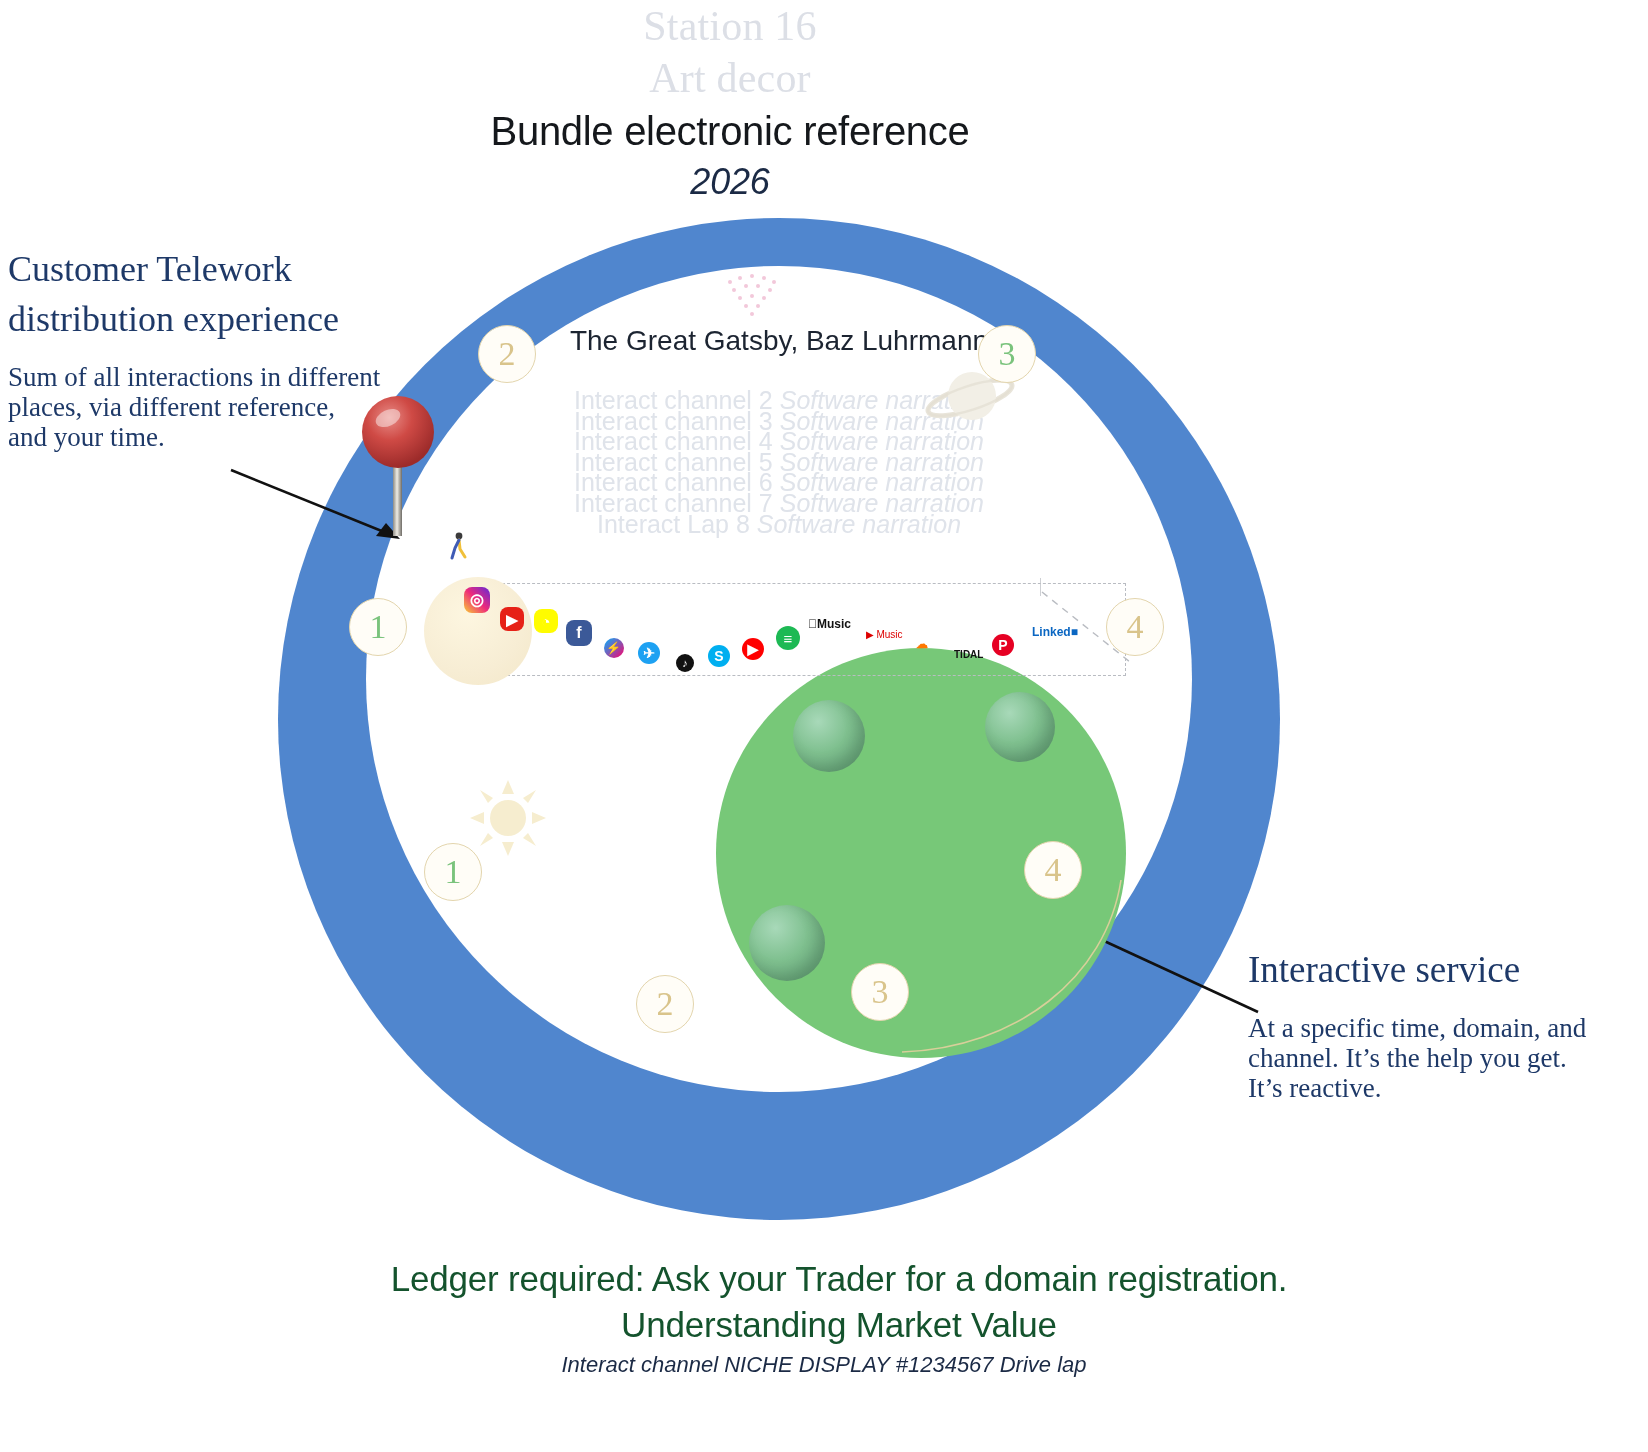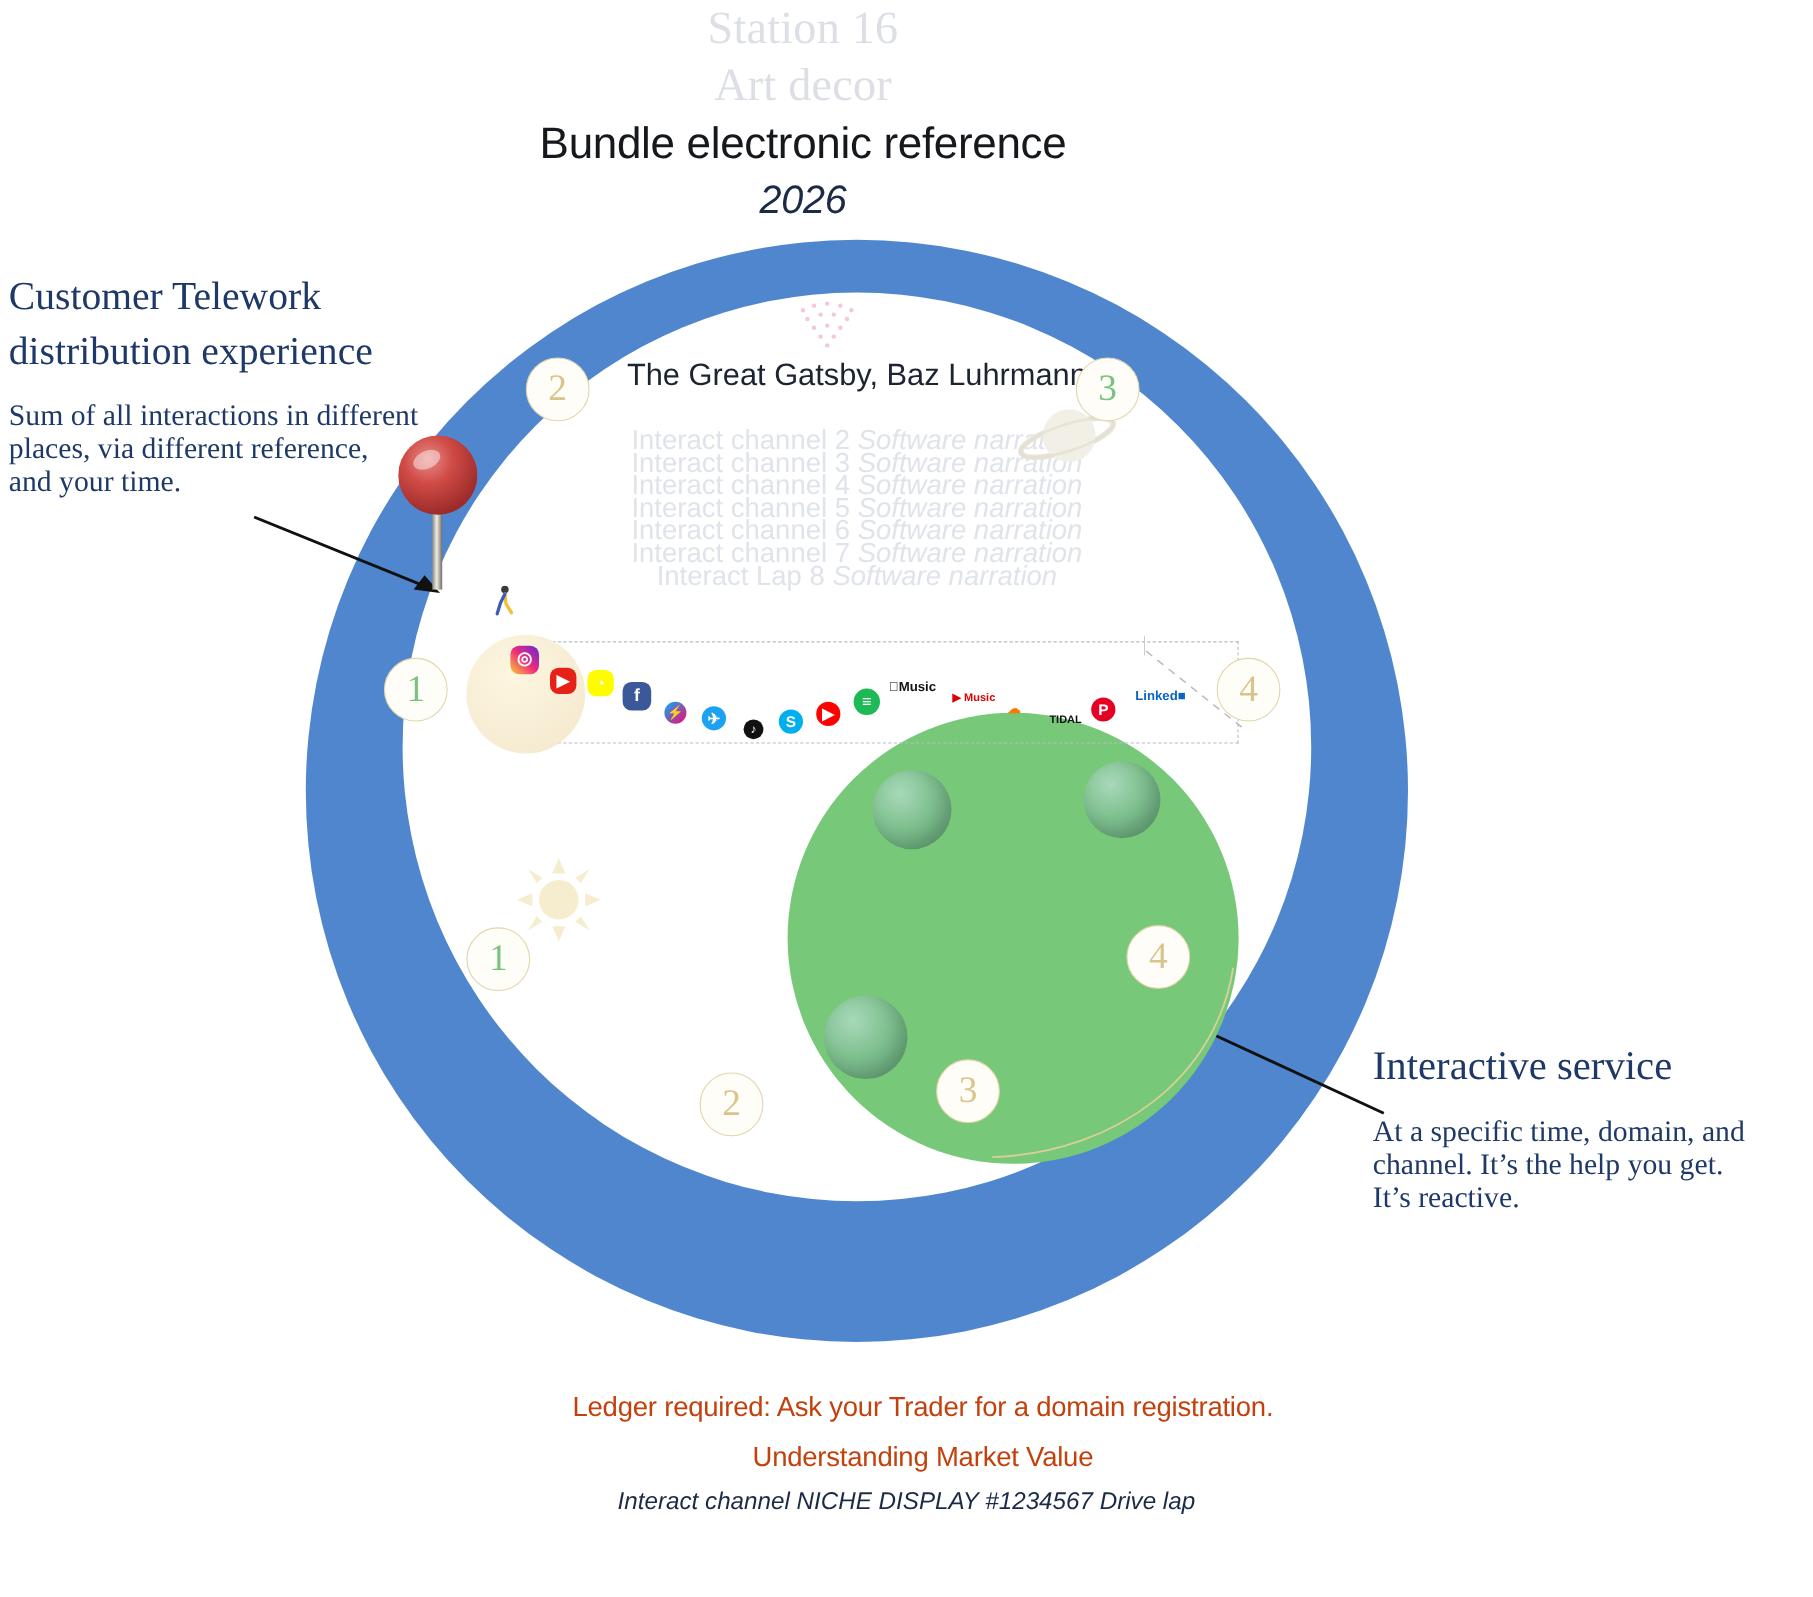--- a/index.html
+++ b/index.html
@@ -110,21 +110,21 @@
     background:radial-gradient(circle at 40% 35%, #fdf6e0 0%, #f7edd4 60%, #f3e7c8 100%);
   }
 
   
   #arrow-left{left:228px;top:466px;width:180px;height:76px;}
   #arrow-right{left:1050px;top:920px;width:212px;height:96px;}
 
   
   #footer{left:0;top:1256px;width:1648px;text-align:center;}
   .foot-main{
-    font-size:25px;line-height:46px;color:#c2410c;letter-spacing:-.2px;padding-left:30px;
+    font-size:35px;line-height:46px;color:#14532d;letter-spacing:-.2px;padding-left:30px;
   }
   .foot-sub{
     font-size:22px;line-height:34px;color:#1b2a45;font-style:italic;
   }
   .globe{position:absolute;border-radius:50%;}
 </style>
 </head>
 <body>
 
 <div class="abs" id="donut"></div>
@@ -205,21 +205,21 @@
     <div class="sicon sq" title="YouTube" style="left: 500px; top: 607px; width: 24px; height: 24px; background: rgb(230, 33, 23); color: rgb(255, 255, 255); display: flex; align-items: center; justify-content: center; font-size: 15px; font-weight: 700; line-height: 1; white-space: nowrap; pointer-events: auto;">▶</div>
     <div class="sicon sq" title="Snapchat" style="left: 534px; top: 609px; width: 24px; height: 24px; background: rgb(255, 252, 0); color: rgb(255, 255, 255); display: flex; align-items: center; justify-content: center; font-size: 15px; font-weight: 700; line-height: 1; white-space: nowrap; pointer-events: auto;">◔</div>
     <div class="sicon sq" title="Facebook" style="left: 566px; top: 620px; width: 26px; height: 26px; background: rgb(59, 89, 152); color: rgb(255, 255, 255); display: flex; align-items: center; justify-content: center; font-size: 16px; font-weight: 700; line-height: 1; white-space: nowrap; pointer-events: auto;">f</div>
     <div class="sicon rnd" title="Messenger" style="left: 604px; top: 638px; width: 20px; height: 20px; background: linear-gradient(135deg, rgb(0, 178, 255), rgb(255, 0, 107)); color: rgb(255, 255, 255); display: flex; align-items: center; justify-content: center; font-size: 12px; font-weight: 700; line-height: 1; white-space: nowrap; pointer-events: auto;">⚡</div>
     <div class="sicon rnd" title="Twitter" style="left: 638px; top: 642px; width: 22px; height: 22px; background: rgb(29, 161, 242); color: rgb(255, 255, 255); display: flex; align-items: center; justify-content: center; font-size: 14px; font-weight: 700; line-height: 1; white-space: nowrap; pointer-events: auto;">✈</div>
     <div class="sicon rnd" title="TikTok" style="left: 676px; top: 654px; width: 18px; height: 18px; background: rgb(17, 17, 17); color: rgb(255, 255, 255); display: flex; align-items: center; justify-content: center; font-size: 11px; font-weight: 700; line-height: 1; white-space: nowrap; pointer-events: auto;">♪</div>
     <div class="sicon rnd" title="Skype" style="left: 708px; top: 645px; width: 22px; height: 22px; background: rgb(0, 175, 240); color: rgb(255, 255, 255); display: flex; align-items: center; justify-content: center; font-size: 14px; font-weight: 700; line-height: 1; white-space: nowrap; pointer-events: auto;">S</div>
     <div class="sicon rnd" title="YouTube Music" style="left: 742px; top: 638px; width: 22px; height: 22px; background: rgb(255, 0, 0); color: rgb(255, 255, 255); display: flex; align-items: center; justify-content: center; font-size: 14px; font-weight: 700; line-height: 1; white-space: nowrap; pointer-events: auto;">▶</div>
     <div class="sicon rnd" title="Spotify" style="left: 776px; top: 626px; width: 24px; height: 24px; background: rgb(29, 185, 84); color: rgb(255, 255, 255); display: flex; align-items: center; justify-content: center; font-size: 15px; font-weight: 700; line-height: 1; white-space: nowrap; pointer-events: auto;">≡</div>
     <div class="sicon " title="Apple Music" style="left: 808px; top: 618px; width: auto; height: auto; background: transparent; color: rgb(17, 17, 17); display: flex; align-items: center; justify-content: center; font-size: 12px; font-weight: 700; line-height: 1; white-space: nowrap; pointer-events: auto;">Music</div>
-    <div class="sicon " title="YouTube Music" style="left: 866px; top: 630px; width: auto; height: auto; background: transparent; color: rgb(221, 0, 0); display: flex; align-items: center; justify-content: center; font-size: 10px; font-weight: 700; line-height: 1; white-space: nowrap; pointer-events: auto; text-align: right;">▶ Music</div>
+    <div class="sicon " title="YouTube Music" style="left: 866px; top: 630px; width: auto; height: auto; background: transparent; color: rgb(221, 0, 0); display: flex; align-items: center; justify-content: center; font-size: 10px; font-weight: 400; line-height: 1; white-space: nowrap; pointer-events: auto; text-align: right;">▶ Music</div>
     <div class="sicon " title="SoundCloud" style="left: 916px; top: 638px; width: auto; height: auto; background: transparent; color: rgb(255, 119, 0); display: flex; align-items: center; justify-content: center; font-size: 12px; font-weight: 700; line-height: 1; white-space: nowrap; pointer-events: auto;">☁</div>
     <div class="sicon " title="TIDAL" style="left: 954px; top: 650px; width: auto; height: auto; background: transparent; color: rgb(17, 17, 17); display: flex; align-items: center; justify-content: center; font-size: 10px; font-weight: 700; line-height: 1; white-space: nowrap; pointer-events: auto;">TIDAL</div>
     <div class="sicon rnd" title="Pinterest" style="left: 992px; top: 634px; width: 22px; height: 22px; background: rgb(230, 0, 35); color: rgb(255, 255, 255); display: flex; align-items: center; justify-content: center; font-size: 14px; font-weight: 700; line-height: 1; white-space: nowrap; pointer-events: auto;">P</div>
     <div class="sicon " title="LinkedIn" style="left: 1032px; top: 626px; width: auto; height: auto; background: transparent; color: rgb(10, 102, 194); display: flex; align-items: center; justify-content: center; font-size: 12px; font-weight: 700; line-height: 1; white-space: nowrap; pointer-events: auto;">Linked■</div>
   </div>
 
 <svg class="abs" id="pin" viewBox="0 0 72 146">
   <defs>
     <radialGradient id="pinG" cx="38%" cy="30%" r="70%">
       <stop offset="0%" stop-color="#e88b86"></stop>

